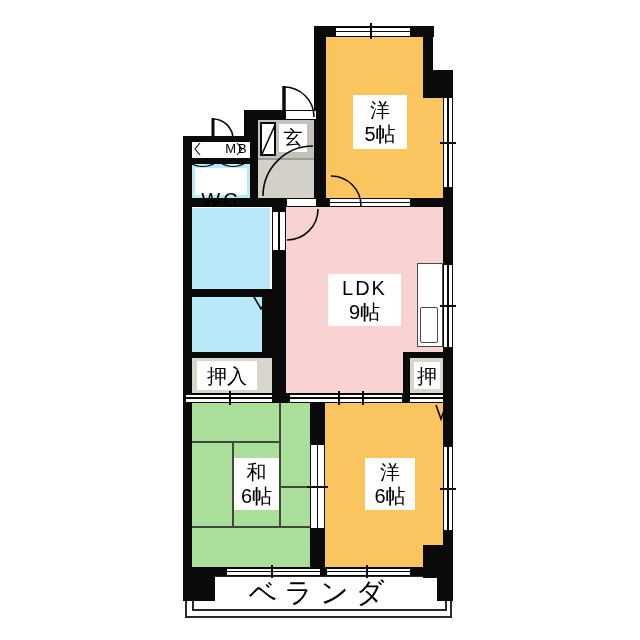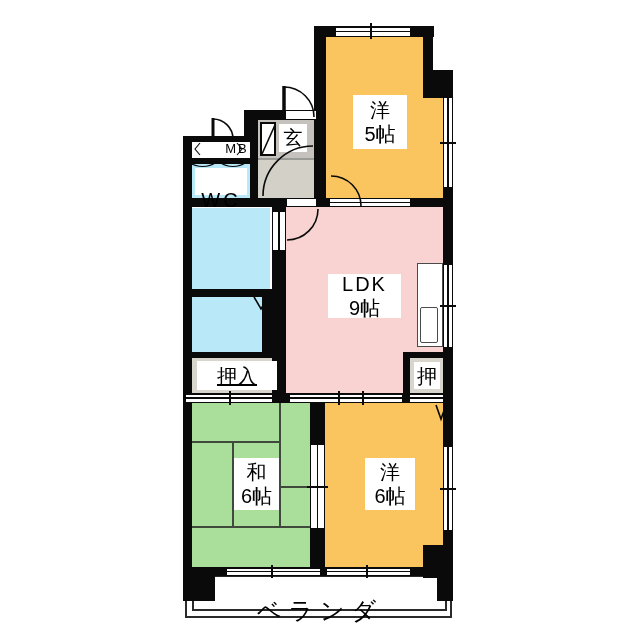--- a/index.html
+++ b/index.html
@@ -131,48 +131,48 @@
 
   <div class="abs z6" style="left:260px;top:122px;width:16px;height:34px;background:#ffffff;border:2px solid #0a0a0a;box-sizing:border-box;"></div>
 
   <div class="abs z5" style="left:185px;top:575px;width:267px;height:43px;background:#ffffff;border:2px solid #2a2a2a;box-sizing:border-box;"></div>
   <div class="abs z5" style="left:192px;top:575px;width:255px;height:36px;border-left:2px solid #2a2a2a;border-right:2px solid #2a2a2a;border-bottom:2px solid #2a2a2a;box-sizing:border-box;"></div>
 
   <div class="lbl z30" style="left:353px;top:95px;width:54px;height:54px;">
     <span>洋</span>
     <span>5帖</span>
   </div>
-  <div class="lbl z30" style="left:328px;top:274px;width:73px;height:44px;">
+  <div class="lbl z30" style="left:328px;top:274px;width:73px;height:52px;">
     <span style="letter-spacing:2px;">LDK</span>
     <span>9帖</span>
   </div>
   <div class="lbl z30" style="left:234px;top:458px;width:45px;height:52px;">
     <span>和</span>
     <span>6帖</span>
   </div>
   <div class="lbl z30" style="left:365px;top:458px;width:50px;height:52px;">
     <span>洋</span>
     <span>6帖</span>
   </div>
   <div class="lbl z30" style="left:195px;top:168px;width:52px;height:27px;">
     <span style="letter-spacing:3px;margin-top:36px;">WC</span>
   </div>
-  <div class="lbl z30" style="left:197px;top:361px;width:80px;height:29px;text-decoration:underline;">
+  <div class="lbl z30" style="left:197px;top:361px;width:60px;height:29px;">
     <span>押入</span>
   </div>
   <div class="lbl z30" style="left:414px;top:362px;width:26px;height:27px;">
     <span>押</span>
   </div>
   <div class="lbl z30" style="left:279px;top:124px;width:28px;height:28px;font-size:19px;">
     <span>玄</span>
   </div>
   <div class="lbl nobg z30" style="left:202px;top:140px;width:42px;height:17px;font-size:13px;">
     <span style="letter-spacing:2px;margin-left:28px;">MB</span>
   </div>
-  <div class="lbl nobg z30" style="left:230px;top:580px;width:180px;height:26px;font-size:24px;margin-top:18px;">
+  <div class="lbl nobg z30" style="left:230px;top:580px;width:180px;height:26px;font-size:28px;">
     <span style="letter-spacing:7px;">ベランダ</span>
   </div>
 
   <svg class="overlay" width="640" height="640" viewBox="0 0 640 640">
     <g fill="none" stroke="#0a0a0a" stroke-width="1.6">
       <path d="M284,87 A30,30 0 0 1 314,117"></path>
       <path stroke-width="3.5" d="M284,86 L284,118"></path>
       <path d="M213,119 A20,20 0 0 1 233,139"></path>
       <path stroke-width="3" d="M213,118 L213,139"></path>
       <path d="M263,196 A50,50 0 0 1 313,146"></path>

